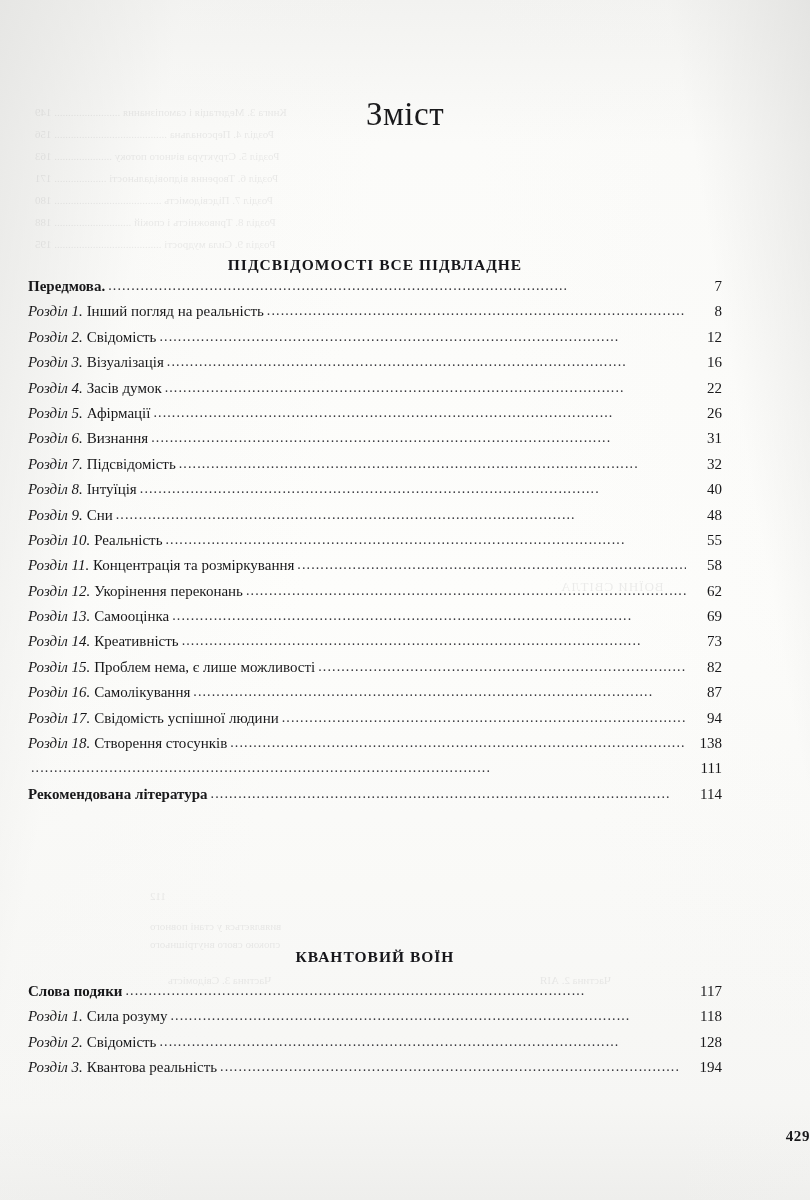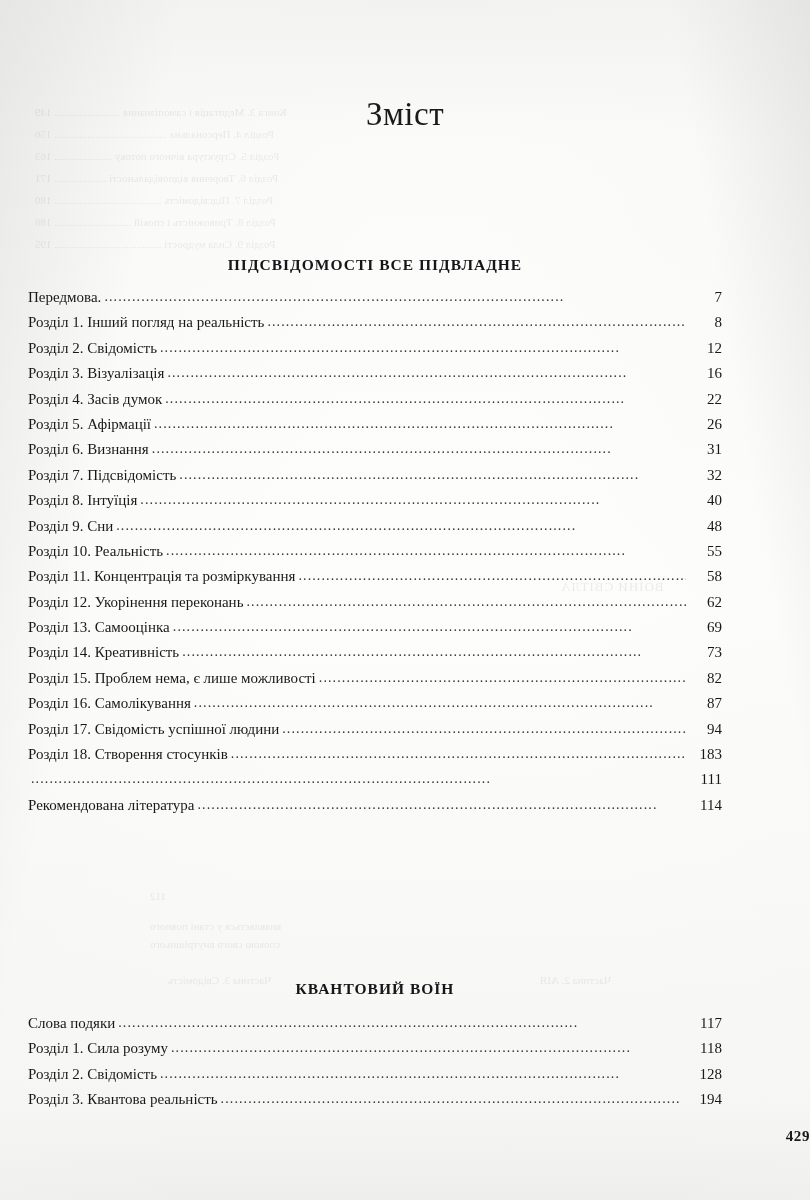--- a/index.html
+++ b/index.html
@@ -60,38 +60,39 @@
   .section {
     position: absolute;
     left: 28px;
     width: 694px;
   }
   .section-heading {
     text-align: center;
     font-size: 15.5px;
     font-weight: bold;
     letter-spacing: 1.0px;
-    margin-bottom: 16px;
+    margin-bottom: 5px;
     color: #16161a;
   }
   .toc-row {
     display: flex;
     align-items: baseline;
     font-size: 15px;
     line-height: 15px;
     margin-bottom: 10.4px;
     white-space: nowrap;
   }
   .toc-row .label {
     flex: 0 0 auto;
   }
   .toc-row .label .num {
+    font-style: italic;
   }
   .toc-row.bold .label {
-    font-weight: normal;
+    font-weight: bold;
     font-style: normal;
   }
   .toc-row .leader {
     flex: 1 1 auto;
     overflow: hidden;
     margin: 0 2px 0 3px;
     position: relative;
     top: -1px;
     color: #35353a;
     letter-spacing: 1.1px;
@@ -107,21 +108,21 @@
     position: absolute;
     left: 0;
     top: 1128px;
     width: 810px;
     text-align: right;
     font-size: 15px;
     font-weight: bold;
     letter-spacing: 0.6px;
   }
   #section-1 { top: 256px; }
-  #section-2 { top: 980px; }
+  #section-2 { top: 948px; }
   .section-heading.tight { margin-bottom: 18px; }
 </style>
 </head>
 <body>
 
 <div class="page"></div>
 
 <div class="ghost-layer">
   <div class="ghost" style="left:35px; top:104px;">Книга 3. Медитація і самопізнання ........................ 149</div>
   <div class="ghost" style="left:35px; top:126px;">Розділ 4. Персональна ......................................... 156</div>
@@ -249,21 +250,21 @@
 
     <div class="toc-row">
       <span class="label"><span class="num">Розділ 17.</span> <span>Свідомість успішної людини</span></span>
       <span class="leader">....................................................................................................</span>
       <span class="page-num">94</span>
     </div>
 
     <div class="toc-row">
       <span class="label"><span class="num">Розділ 18.</span> <span>Створення стосунків</span></span>
       <span class="leader">....................................................................................................</span>
-      <span class="page-num">183</span>
+      <span class="page-num">138</span>
     </div>
 
     <div class="toc-row">
       <span class="leader">....................................................................................................</span>
       <span class="page-num">111</span>
     </div>
 
     <div class="toc-row bold" style="">
       <span class="label">Рекомендована література</span>
       <span class="leader">....................................................................................................</span>

